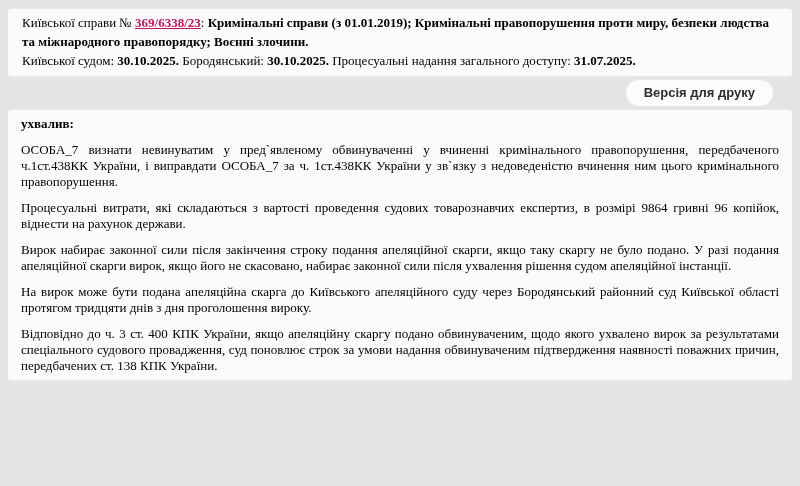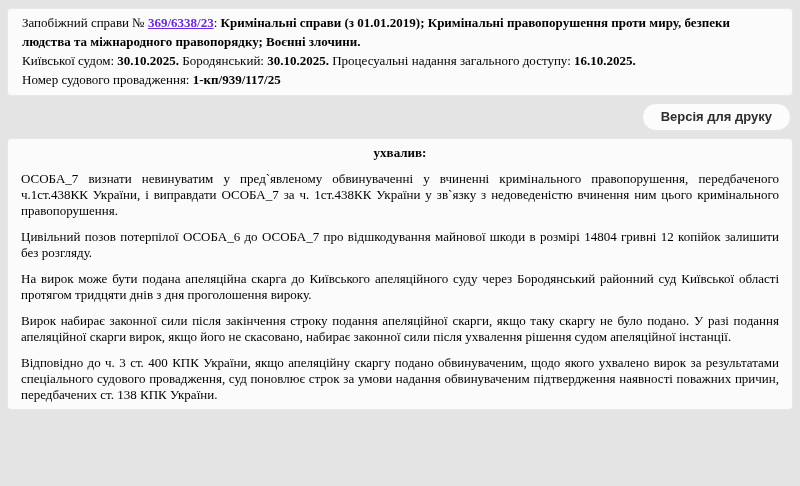--- a/index.html
+++ b/index.html
@@ -22,94 +22,89 @@
   
   .header-card {
     margin-top: 8px;
     padding: 4px 14px 6px 14px;
     font-size: 13px;
     line-height: 19px;
   }
   .header-line { margin: 0; }
   .header-line b { font-weight: bold; }
   .case-link {
-    color: #6d28d9;
+    color: #be185d;
     font-weight: bold;
     text-decoration: underline;
     cursor: pointer;
   }
   
   .toolbar-band {
-    height: 42px;
+    height: 32px;
     display: flex;
     align-items: center;
     justify-content: flex-end;
-    padding-right: 9px;
+    padding-right: 26px;
   }
   .print-button {
     font-family: "Liberation Sans", "DejaVu Sans", sans-serif;
     font-size: 13px;
     font-weight: 700;
     color: #2e2e2e;
     background: #fcfcfc;
     border: 1px solid #e6e6e6;
     border-radius: 14px;
     padding: 6px 18px 7px 18px;
     cursor: pointer;
     line-height: 1;
   }
   
   .decision-card {
     padding: 4px 13px 6px 13px;
   }
   .decision-heading {
-    text-align: center;
     font-weight: bold;
     font-size: 13px;
     line-height: 16px;
     margin: 2px 0 0 0;
   }
   .decision-card p.para {
     font-size: 13px;
     line-height: 16px;
     text-align: justify;
     margin: 10px 0 0 0;
   }
 </style>
 </head>
 <body>
 
 <div>
 
   <div class="card header-card">
     <p class="header-line">
-      <span>Запобіжний справи №</span>
+      <span>Київської справи №</span>
       <a class="case-link">369/6338/23</a><span>:</span>
       <b>Кримінальні справи (з 01.01.2019); Кримінальні правопорушення проти миру, безпеки людства та міжнародного правопорядку; Воєнні злочини.</b>
     </p>
     <p class="header-line">
       <span>Київської судом:</span>
       <b>30.10.2025.</b>
       <span>Бородянський:</span>
       <b>30.10.2025.</b>
       <span>Процесуальні надання загального доступу:</span>
-      <b>16.10.2025.</b>
-    </p>
-    <p class="header-line">
-      <span>Номер судового провадження:</span>
-      <b>1-кп/939/117/25</b>
+      <b>31.07.2025.</b>
     </p>
   </div>
 
   <div class="toolbar-band">
     <button class="print-button">Версія для друку</button>
   </div>
 
   <div class="card decision-card">
     <p class="decision-heading">ухвалив:</p>
     <p class="para">ОСОБА_7 визнати невинуватим у пред`явленому обвинуваченні у вчиненні кримінального правопорушення, передбаченого ч.1ст.438КК України, і виправдати ОСОБА_7 за ч. 1ст.438КК України у зв`язку з недоведеністю вчинення ним цього кримінального правопорушення.</p>
-    <p class="para">Цивільний позов потерпілої ОСОБА_6 до ОСОБА_7 про відшкодування майнової шкоди в розмірі 14804 гривні 12 копійок залишити без розгляду.</p>
+    <p class="para">Процесуальні витрати, які складаються з вартості проведення судових товарознавчих експертиз, в розмірі 9864 гривні 96 копійок, віднести на рахунок держави.</p>
+    <p class="para">Вирок набирає законної сили після закінчення строку подання апеляційної скарги, якщо таку скаргу не було подано. У разі подання апеляційної скарги вирок, якщо його не скасовано, набирає законної сили після ухвалення рішення судом апеляційної інстанції.</p>
     <p class="para">На вирок може бути подана апеляційна скарга до Київського апеляційного суду через Бородянський районний суд Київської області протягом тридцяти днів з дня проголошення вироку.</p>
-    <p class="para">Вирок набирає законної сили після закінчення строку подання апеляційної скарги, якщо таку скаргу не було подано. У разі подання апеляційної скарги вирок, якщо його не скасовано, набирає законної сили після ухвалення рішення судом апеляційної інстанції.</p>
     <p class="para">Відповідно до ч. 3 ст. 400 КПК України, якщо апеляційну скаргу подано обвинуваченим, щодо якого ухвалено вирок за результатами спеціального судового провадження, суд поновлює строк за умови надання обвинуваченим підтвердження наявності поважних причин, передбачених ст. 138 КПК України.</p>
   </div>
 
 </div>
 
 </body></html>

